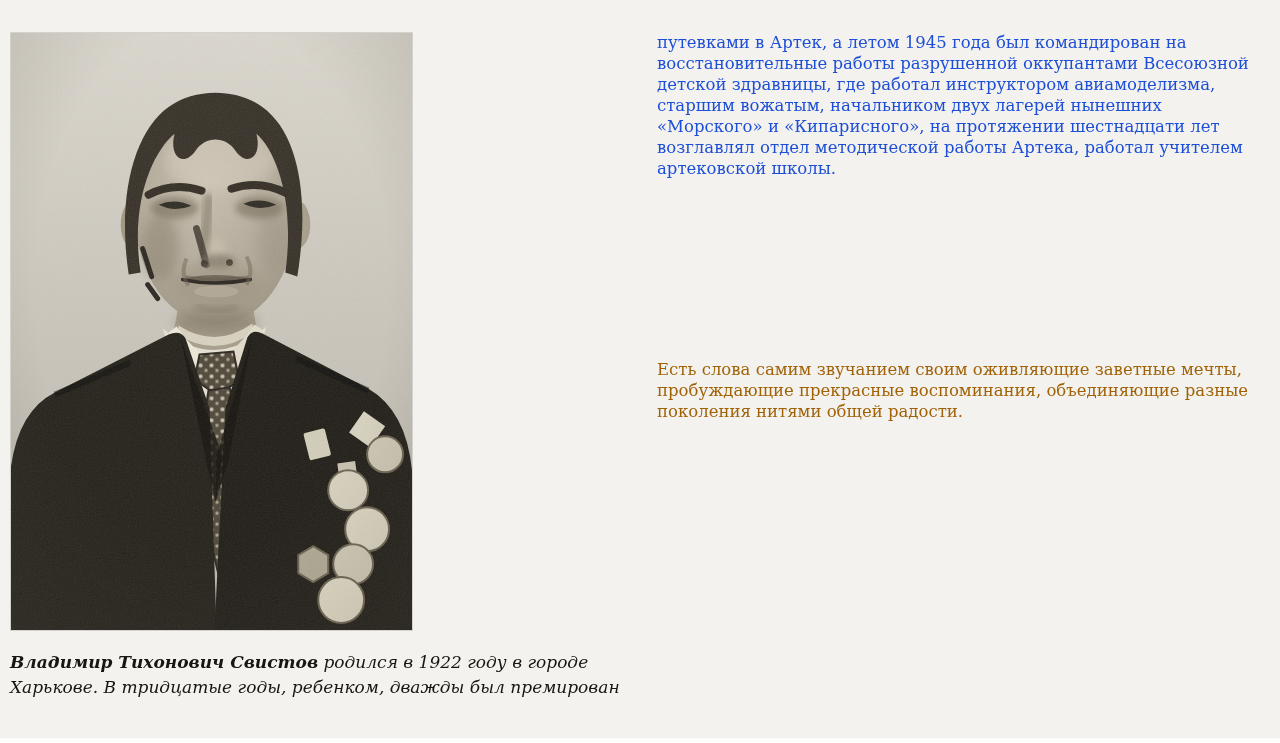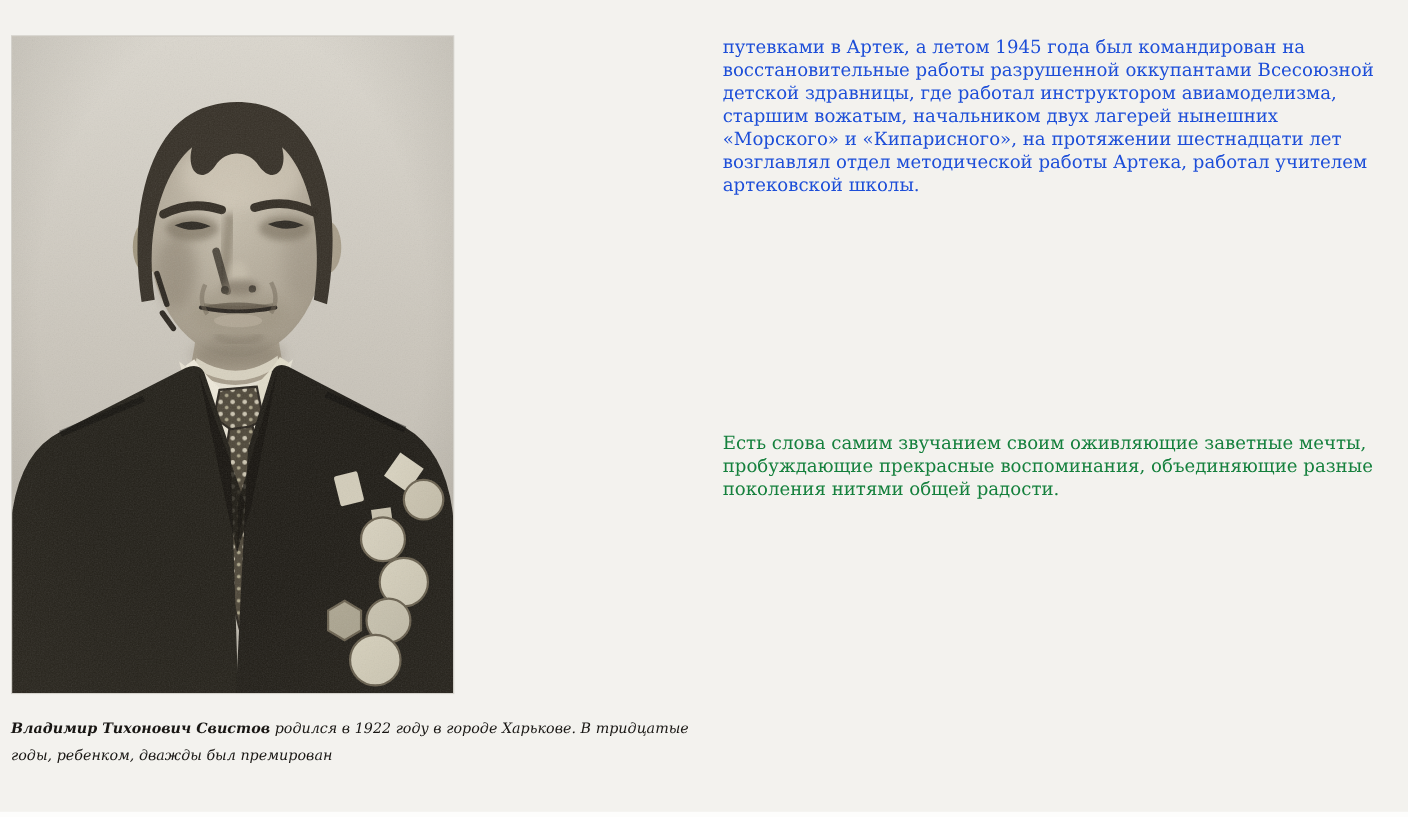--- a/index.html
+++ b/index.html
@@ -15,37 +15,37 @@
   .photo{
     position:absolute;left:11px;top:33px;width:401px;height:597px;
     margin:0;background:#c9c4ba;overflow:hidden;
     box-shadow:0 0 0 1px rgba(120,114,102,.25);
   }
   .photo svg{display:block;width:100%;height:100%;}
 
   
   .caption{
     position:absolute;left:10px;top:650px;width:632px;margin:0;
-    font-style:italic;font-size:13px;line-height:25px;color:#181613;
+    font-style:italic;font-size:17px;line-height:25px;color:#181613;
   }
   .caption .caption-name{font-weight:bold;font-style:italic;}
 
   
   .bio,.veteran,.p-intro-1,.p-intro-2{
     margin:0;font-size:16.5px;line-height:21px;
   }
   .bio,.veteran{color:#1d4ed8;}
   .bio{position:absolute;left:657px;top:32px;width:600px;}
   .veteran{position:absolute;left:657px;top:210px;width:600px;}
   .article-title{
     position:absolute;left:657px;top:298px;width:600px;margin:0;
     font-size:30px;line-height:42px;font-weight:bold;text-align:center;
     letter-spacing:.4px;color:#050505;
   }
-  .p-intro-1{position:absolute;left:657px;top:392px;width:612px;color:#15803d;}
+  .p-intro-1{position:absolute;left:657px;top:359px;width:612px;color:#a16207;}
   .p-intro-2{position:absolute;left:657px;top:459px;width:612px;color:#1b1916;}
 
   .bottom-strip{
     position:absolute;left:0;bottom:0;width:1280px;height:5px;background:#fdfdfc;
   }
 </style>
 </head>
 <body>
 
 <div class="page">

